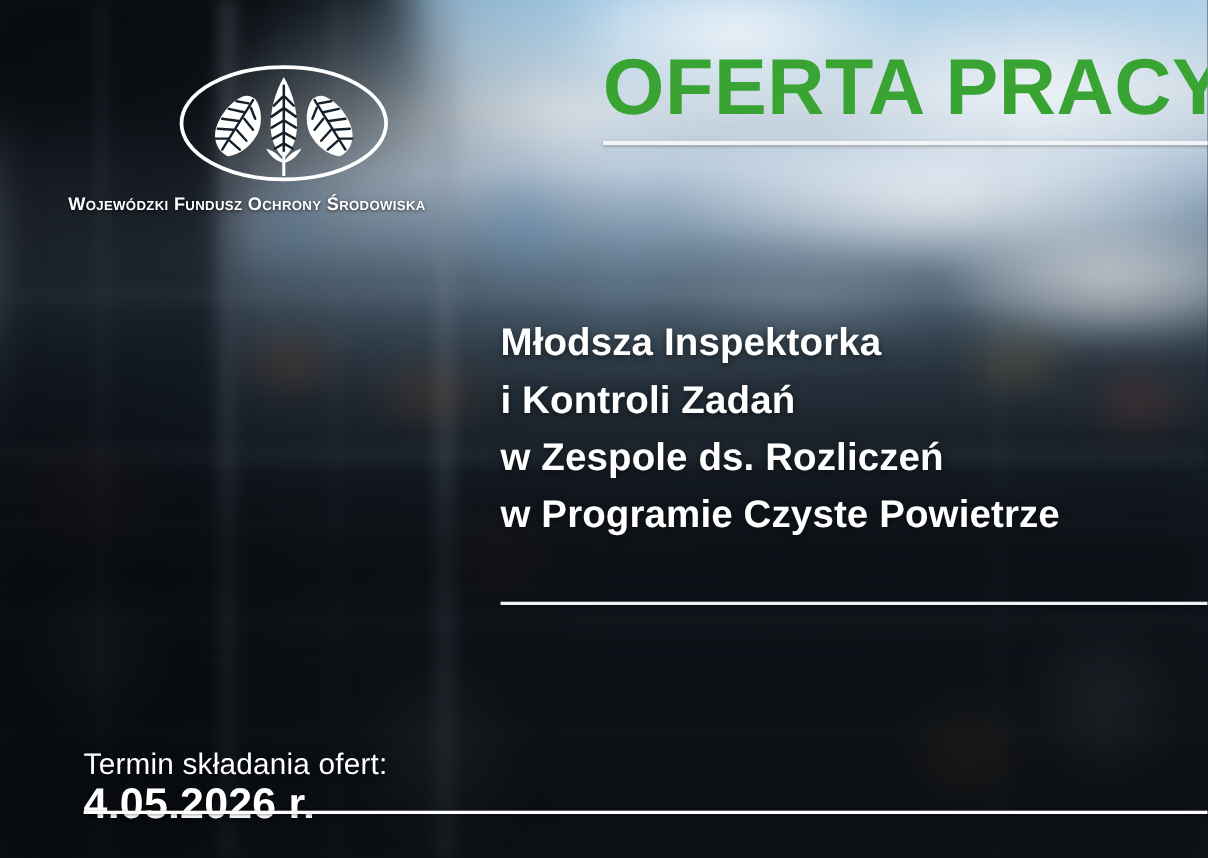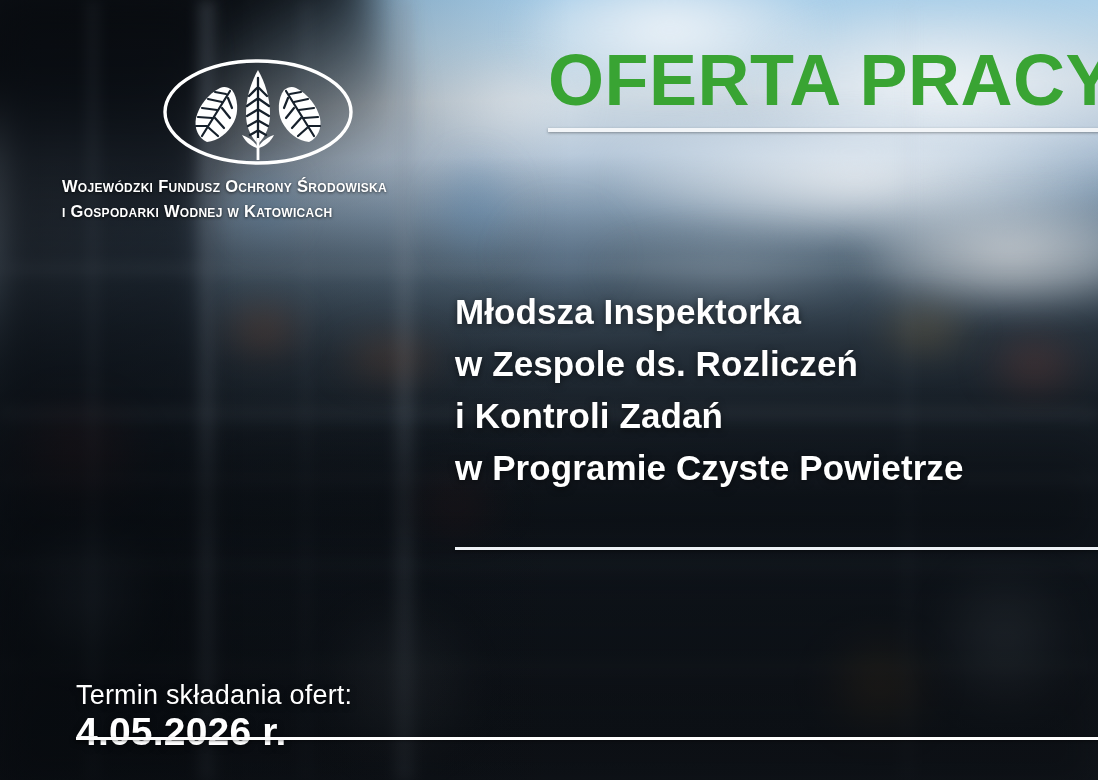--- a/index.html
+++ b/index.html
@@ -282,32 +282,31 @@
           <path d="M147 72 L138 80"></path>
         </g>
 
         <path d="M96.6 82 L96.6 104 L99.4 104 L99.4 82 Z"></path>
         <path d="M97 92 C90 90 85 85 82 79 C88 81 94 85 97 90 Z"></path>
         <path d="M99 92 C106 90 111 85 114 79 C108 81 102 85 99 90 Z"></path>
       </g>
     </svg>
 
     <div class="logo-text">Wojewódzki Fundusz Ochrony Środowiska</div>
-    <div class="logo-text" style="margin-top:1px;">i Gospodarki Wodnej w Katowicach</div>
   </div>
 
   <div class="kicker-wrap">
     <div class="kicker">OFERTA PRACY</div>
     <div class="rule-top"></div>
   </div>
 
   <div class="title-wrap">
     <div class="title-line">Młodsza Inspektorka</div>
+    <div class="title-line">i Kontroli Zadań</div>
     <div class="title-line">w Zespole ds. Rozliczeń</div>
-    <div class="title-line">i Kontroli Zadań</div>
     <div class="title-line">w Programie Czyste Powietrze</div>
   </div>
   <div class="rule-mid"></div>
 
   <div class="deadline-wrap">
     <div class="deadline-label">Termin składania ofert:</div>
     <div class="deadline-date">4.05.2026 r.</div>
   </div>
   <div class="rule-bottom"></div>
 

